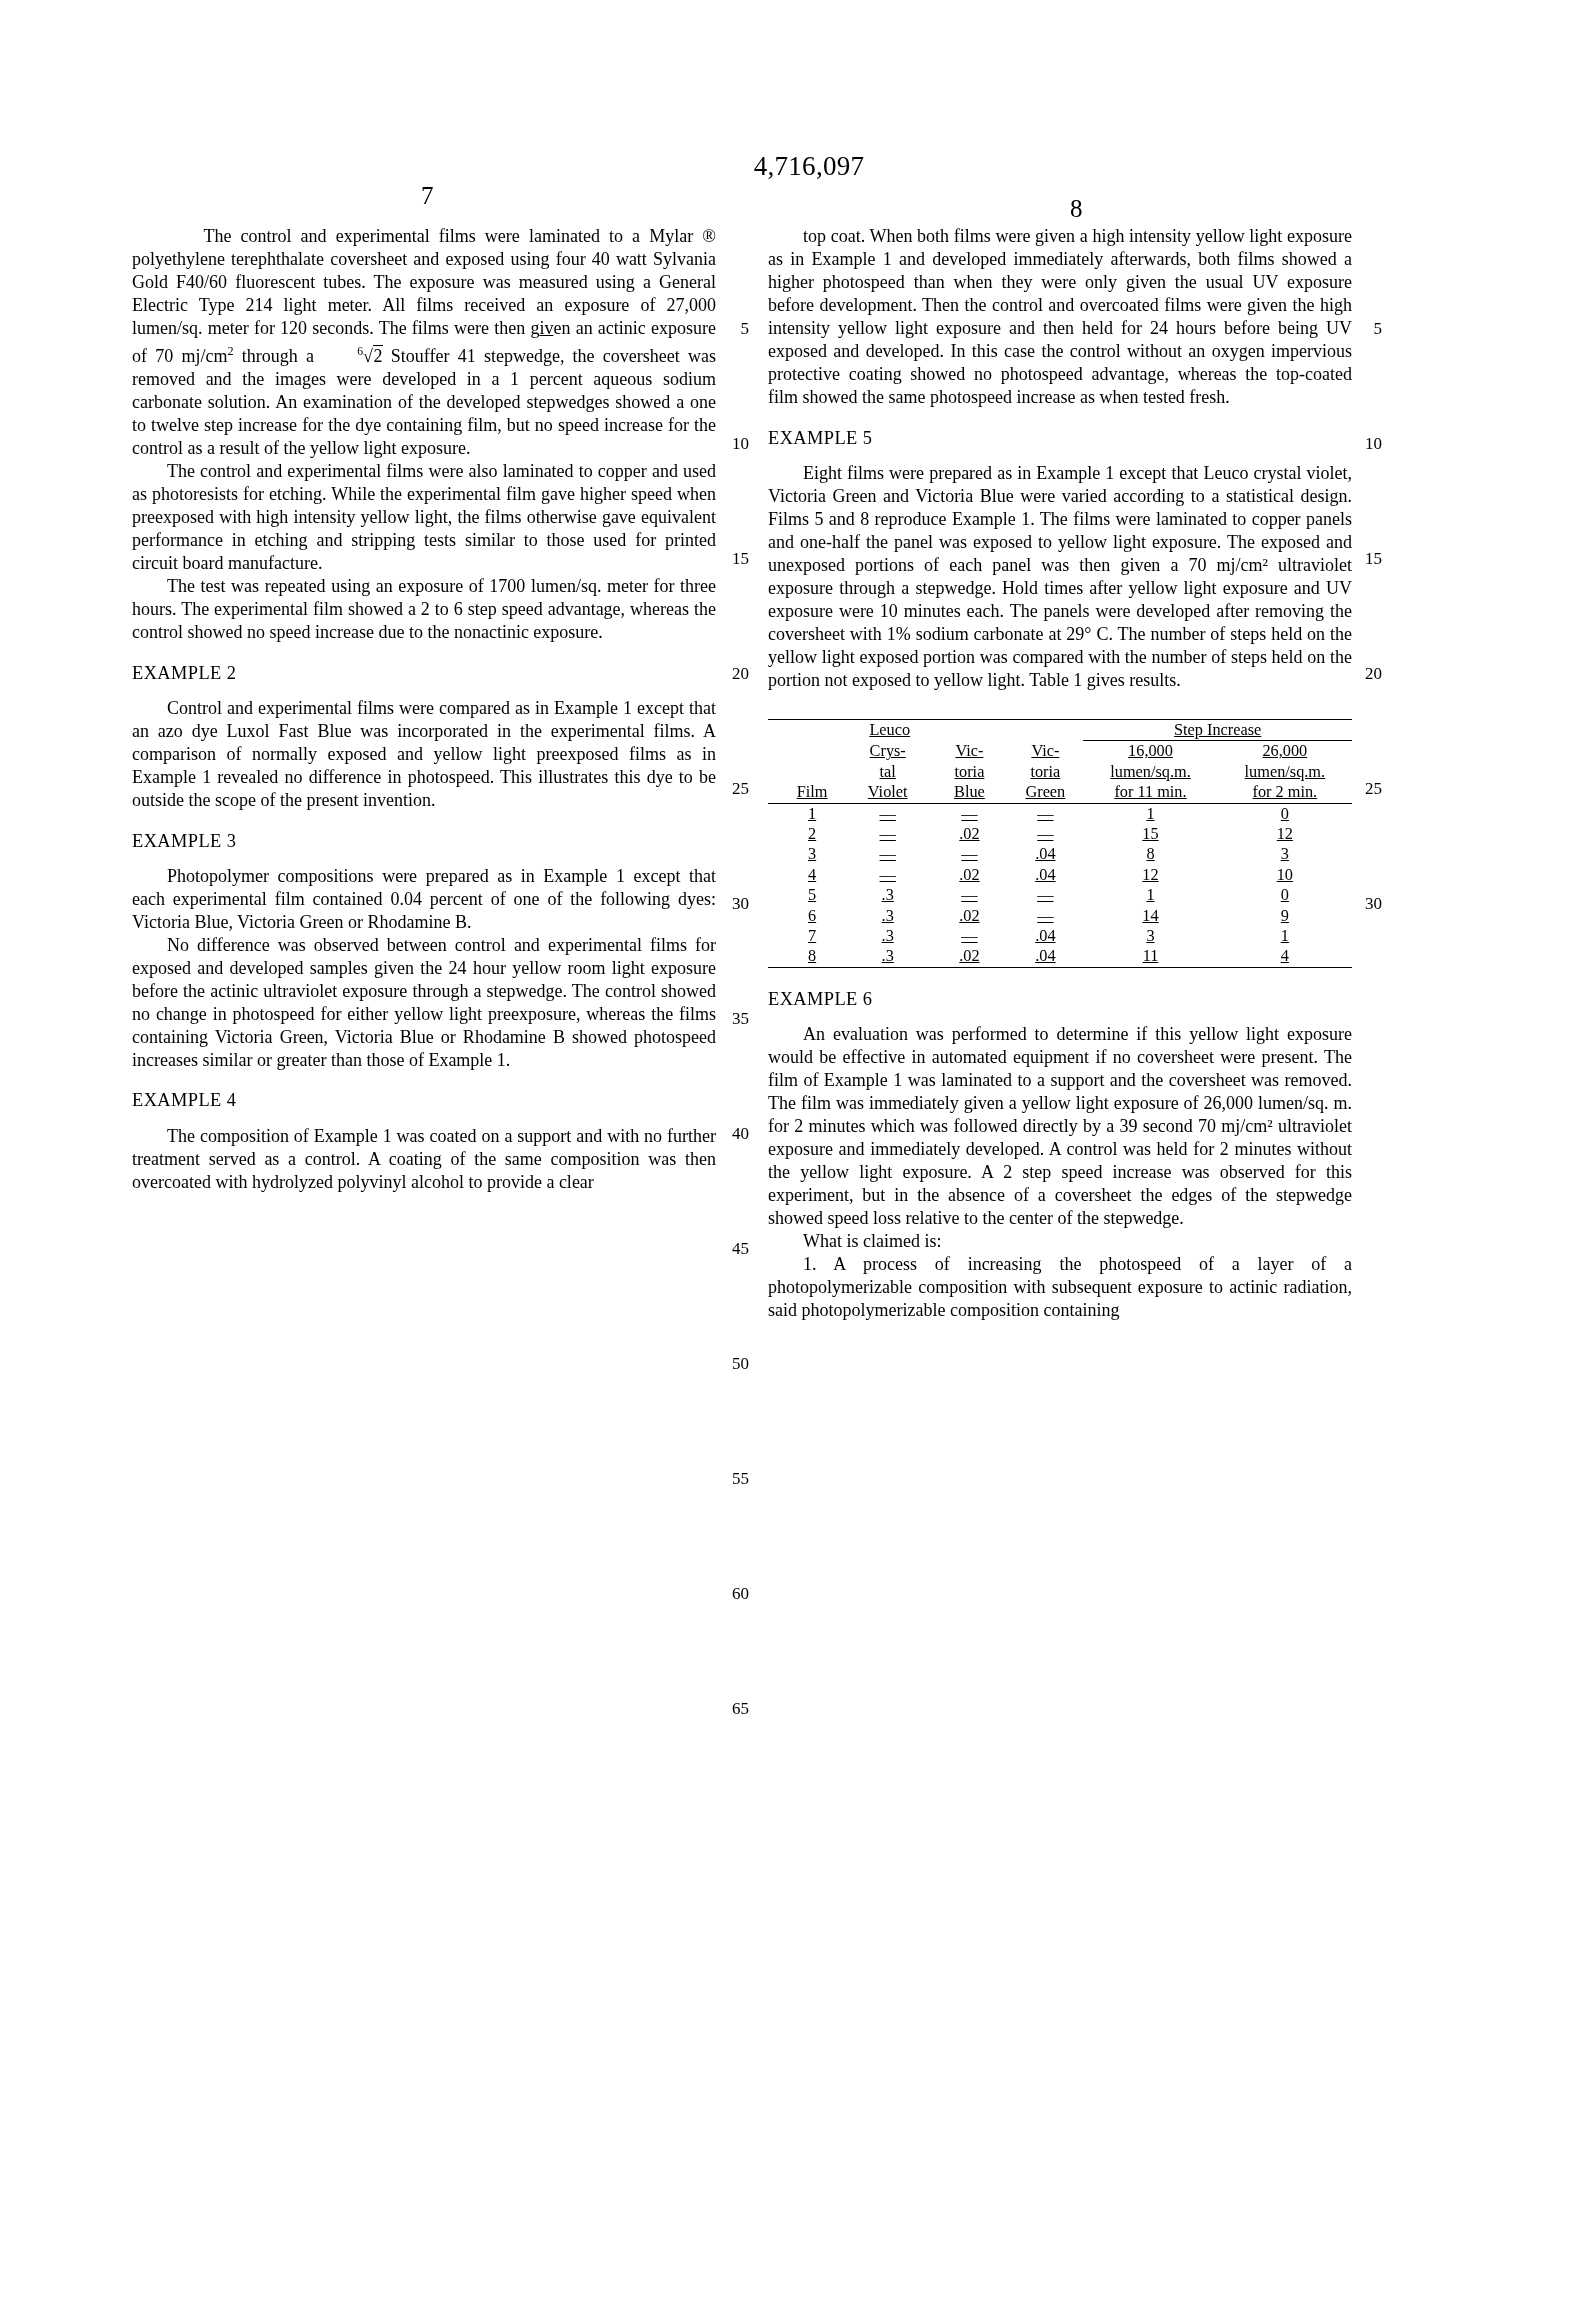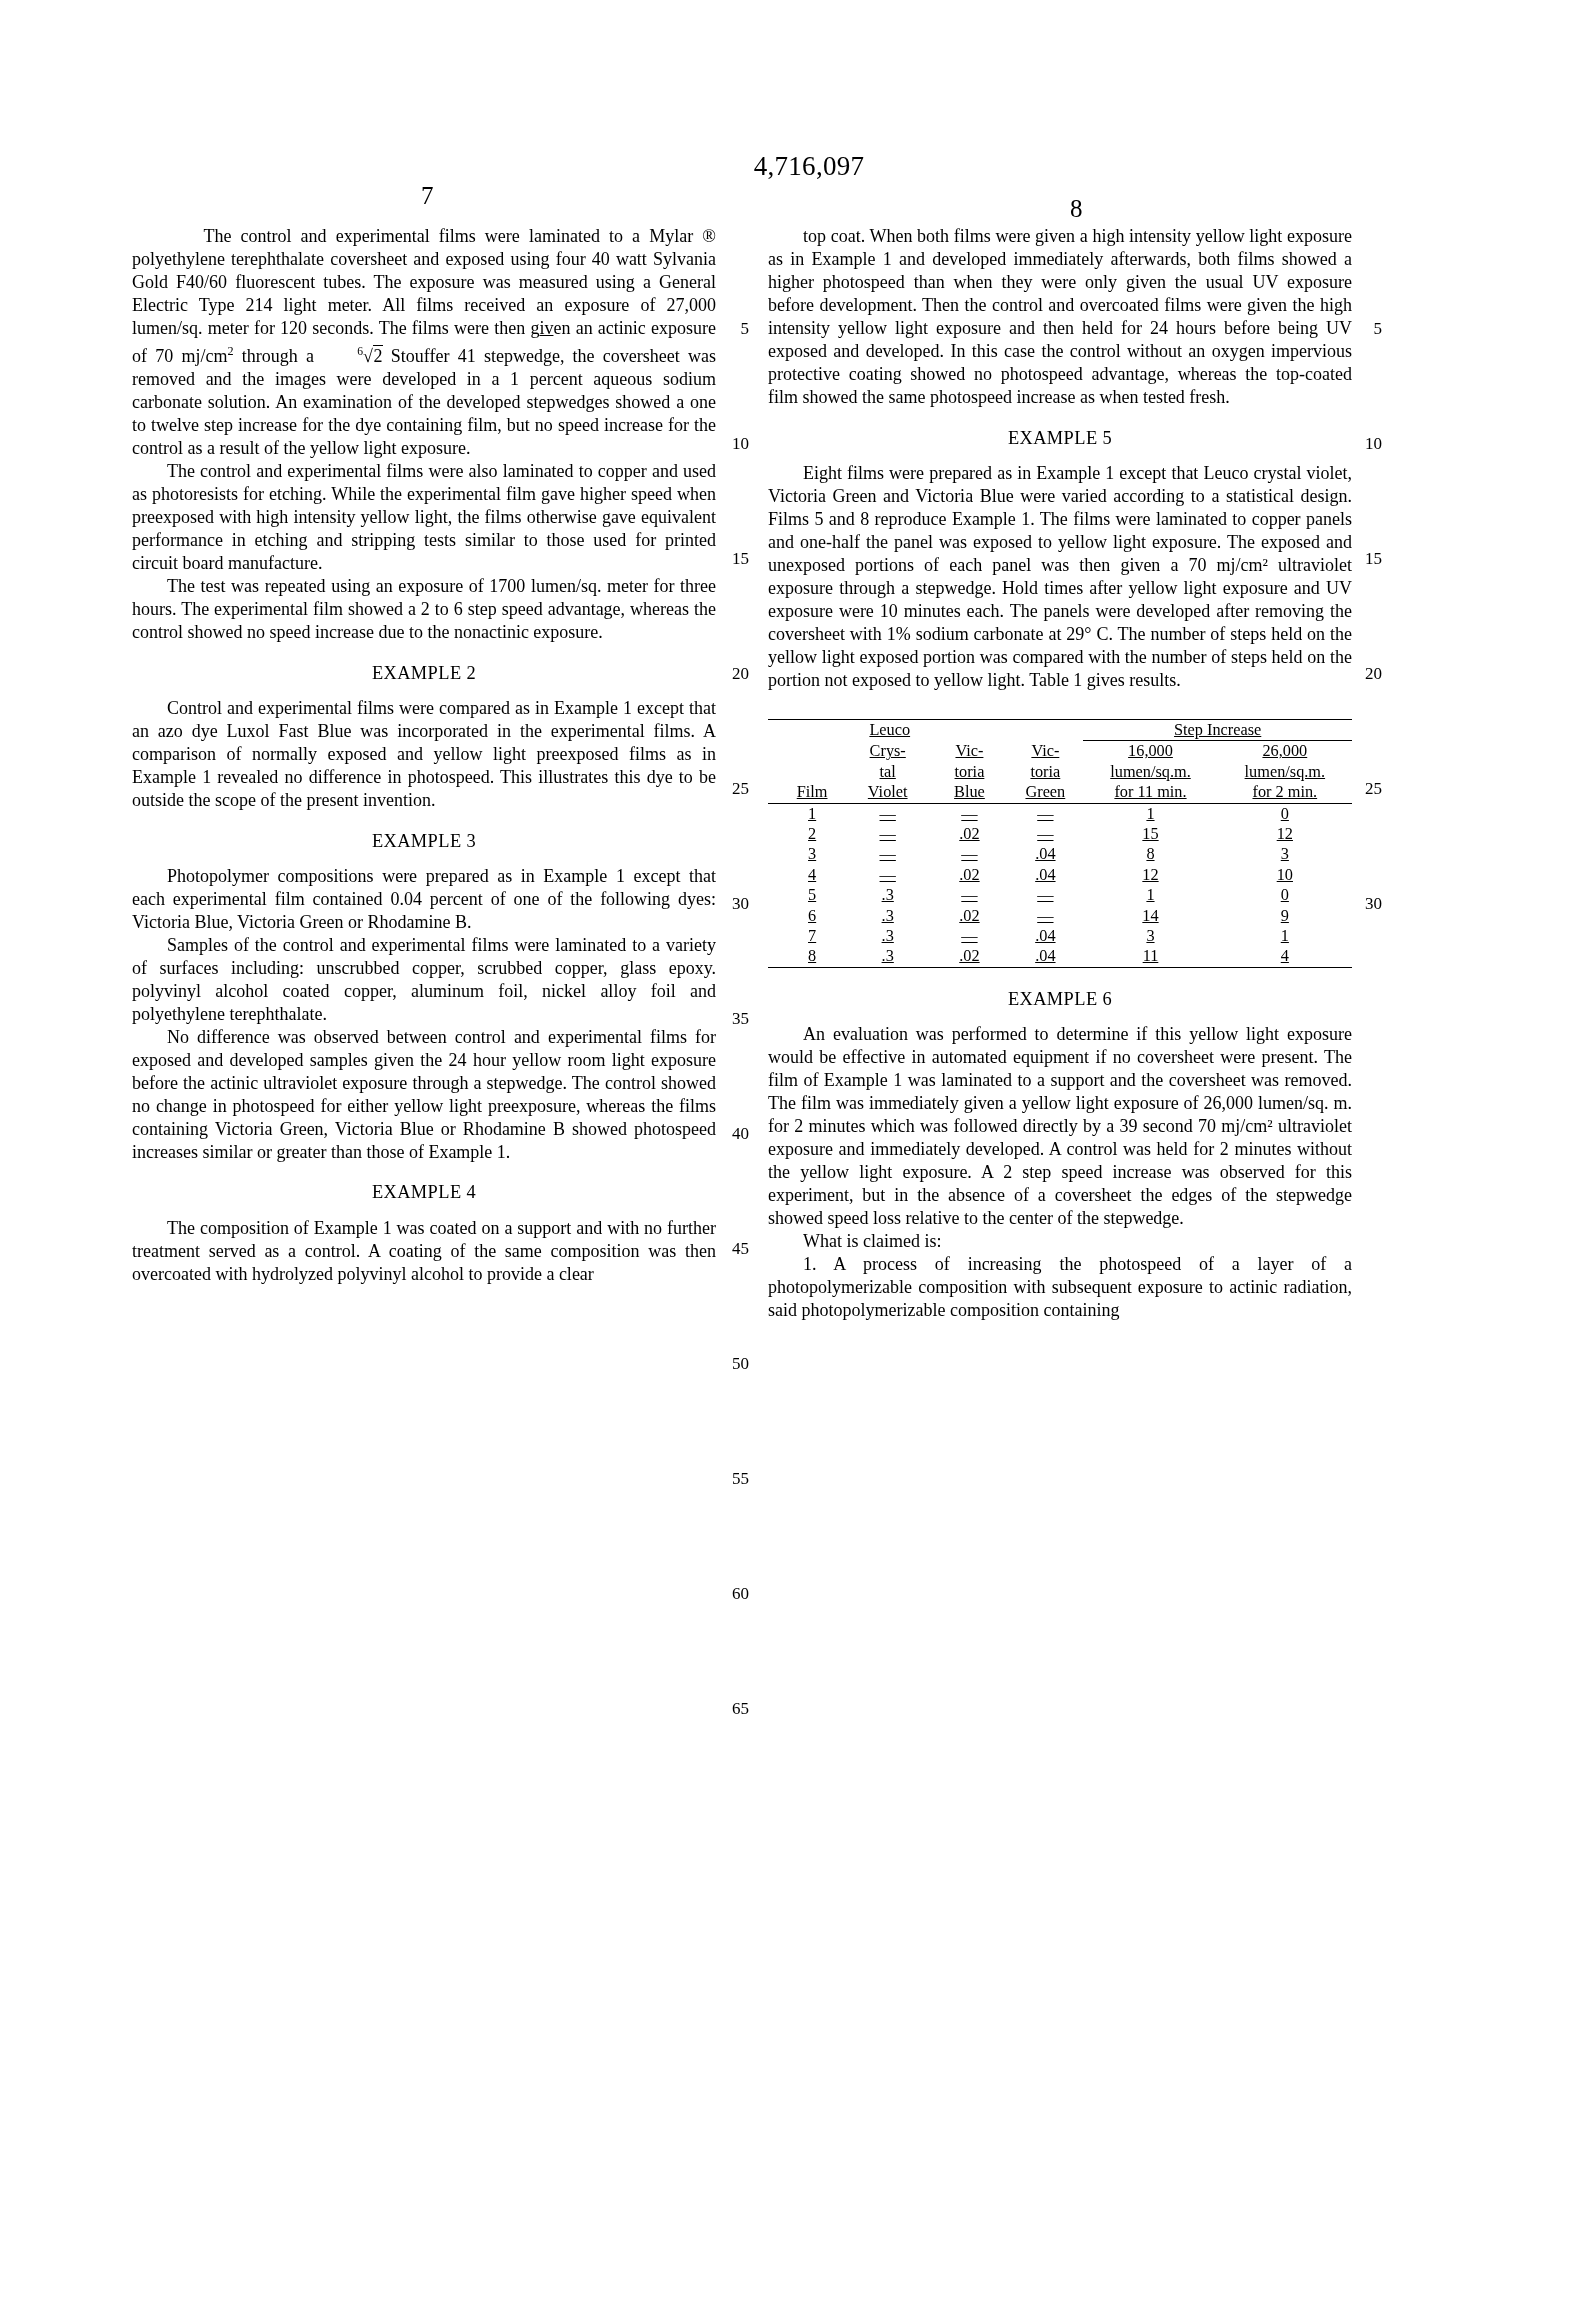--- a/index.html
+++ b/index.html
@@ -52,21 +52,21 @@
   .column.right { left: 748px; }
 
   p {
     margin: 0;
     text-indent: 35px;
   }
 
   h3.example {
     font-size: 18.4px;
     font-weight: normal;
-    text-align: center;
+    text-align: left;
     margin: 17.7px 0 12.2px 0;
     letter-spacing: 0.4px;
   }
 
   
   .linenums {
     position: absolute;
     font-size: 17px;
     line-height: 23px;
     text-align: right;
@@ -134,21 +134,20 @@
   <div class="column left">
     <p>&nbsp;&nbsp;&nbsp;&nbsp;The control and experimental films were laminated to a Mylar <span class="regmark">®</span> polyethylene terephthalate coversheet and exposed using four 40 watt Sylvania Gold F40/60 fluorescent tubes. The exposure was measured using a General Electric Type 214 light meter. All films received an exposure of 27,000 lumen/sq. meter for 120 seconds. The films were then g<span class="underline-u">iv</span>en an actinic exposure of 70 mj/cm<span class="sup">2</span> through a <span class="radical"><span class="deg">6</span><span class="sq">√</span><span class="num">2</span></span> Stouffer 41 stepwedge, the coversheet was removed and the images were developed in a 1 percent aqueous sodium carbonate solution. An examination of the developed stepwedges showed a one to twelve step increase for the dye containing film, but no speed increase for the control as a result of the yellow light exposure.</p>
     <p>The control and experimental films were also laminated to copper and used as photoresists for etching. While the experimental film gave higher speed when preexposed with high intensity yellow light, the films otherwise gave equivalent performance in etching and stripping tests similar to those used for printed circuit board manufacture.</p>
     <p>The test was repeated using an exposure of 1700 lumen/sq. meter for three hours. The experimental film showed a 2 to 6 step speed advantage, whereas the control showed no speed increase due to the nonactinic exposure.</p>
 
     <h3 class="example">EXAMPLE 2</h3>
     <p>Control and experimental films were compared as in Example 1 except that an azo dye Luxol Fast Blue was incorporated in the experimental films. A comparison of normally exposed and yellow light preexposed films as in Example 1 revealed no difference in photospeed. This illustrates this dye to be outside the scope of the present invention.</p>
 
     <h3 class="example">EXAMPLE 3</h3>
     <p>Photopolymer compositions were prepared as in Example 1 except that each experimental film contained 0.04 percent of one of the following dyes: Victoria Blue, Victoria Green or Rhodamine B.</p>
-    <p>Samples of the control and experimental films were laminated to a variety of surfaces including: unscrubbed copper, scrubbed copper, glass epoxy. polyvinyl alcohol coated copper, aluminum foil, nickel alloy foil and polyethylene terephthalate.</p>
     <p>No difference was observed between control and experimental films for exposed and developed samples given the 24 hour yellow room light exposure before the actinic ultraviolet exposure through a stepwedge. The control showed no change in photospeed for either yellow light preexposure, whereas the films containing Victoria Green, Victoria Blue or Rhodamine B showed photospeed increases similar or greater than those of Example 1.</p>
 
     <h3 class="example">EXAMPLE 4</h3>
     <p>The composition of Example 1 was coated on a support and with no further treatment served as a control. A coating of the same composition was then overcoated with hydrolyzed polyvinyl alcohol to provide a clear</p>
   </div>
 
   <div class="linenums left">
     <div></div>
       <div></div>
       <div></div>

